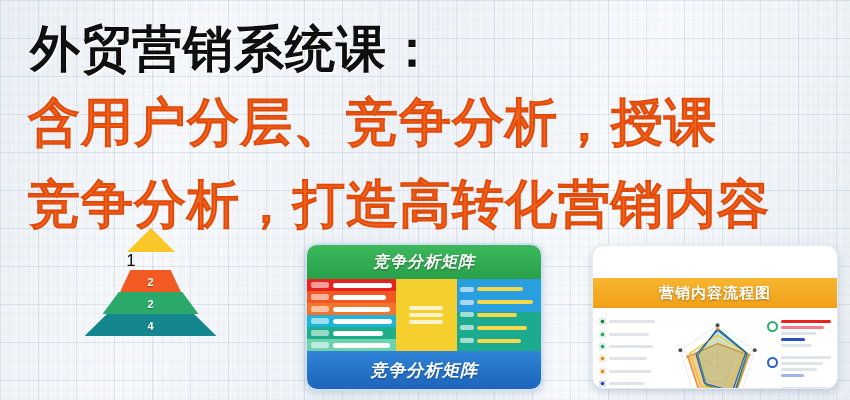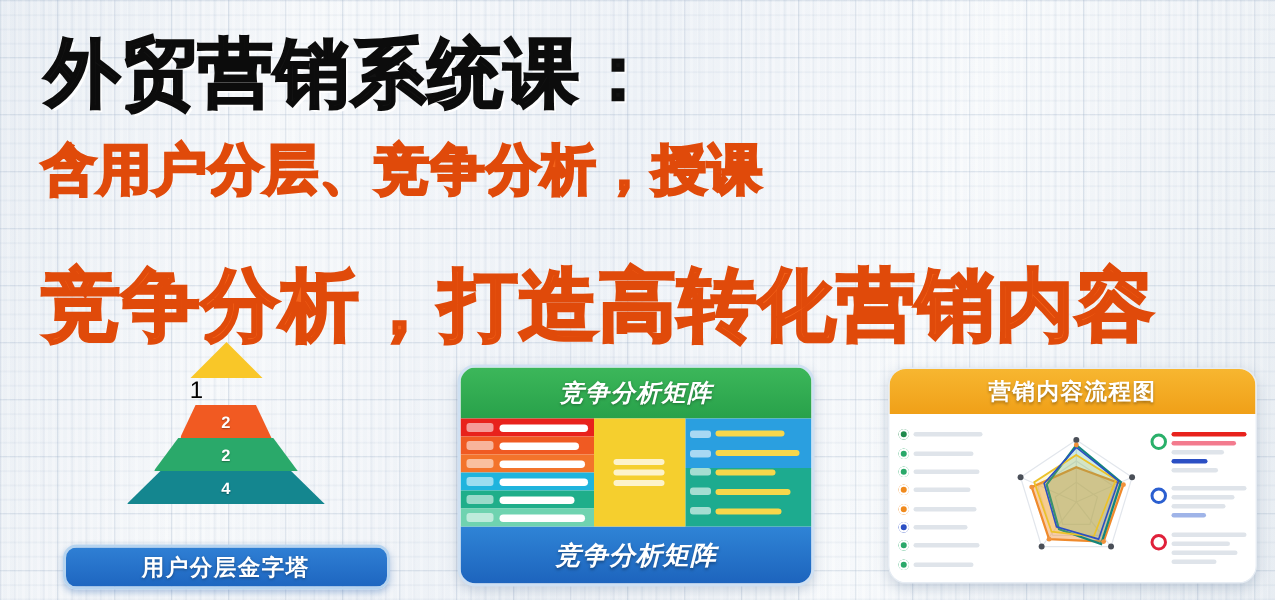--- a/index.html
+++ b/index.html
@@ -26,35 +26,35 @@
   #poster::after{
     content:""; position:absolute; inset:0; pointer-events:none;
     background:
       repeating-linear-gradient(90deg, rgba(255,255,255,.28) 0 2px, rgba(210,220,232,.12) 2px 5px);
     opacity:.5;
   }
 
   
   .headlines{ position:absolute; left:0; top:0; width:850px; z-index:4; }
   .hl{
-    font-weight:700;
+    font-weight:400;
     letter-spacing:1px;
     white-space:nowrap;
     line-height:1;
     font-family:"DejaVu Sans","Liberation Sans",sans-serif;
   }
   .hl1{
     position:absolute; left:30px; top:24px;
     font-size:50px; color:#121212;
     text-shadow:2px 2px 0 rgba(255,255,255,.85), -1px -1px 0 rgba(255,255,255,.6);
     -webkit-text-stroke:1.5px #0c0c0c;
   }
   .hl2{
     position:absolute; left:28px; top:96px;
-    font-size:36px; color:#f4631b;
+    font-size:52px; color:#f4631b;
     -webkit-text-stroke:2px #e04a0a;
     text-shadow:1px 1px 0 rgba(255,255,255,.55);
   }
   .hl3{
     position:absolute; left:28px; top:178px;
     font-size:52px; color:#f4631b;
     -webkit-text-stroke:2px #e04a0a;
     text-shadow:1px 1px 0 rgba(255,255,255,.55);
   }
 
@@ -130,20 +130,21 @@
     position:absolute; left:592px; top:2px; width:246px; height:144px;
     border-radius:12px; overflow:hidden; background:#fff;
     box-shadow:0 3px 9px rgba(60,90,130,.25);
     border:1px solid #e6ecf3;
   }
   .rd-head{
     height:30px; background:linear-gradient(180deg,#f7b630 0%,#f0a018 100%);
     display:flex; align-items:center; justify-content:center;
     color:#fff; font-weight:800; font-size:15px; letter-spacing:1px;
     text-shadow:0 1px 2px rgba(0,0,0,.32);
+    margin-top:32px;
   }
   .rd-body{ position:relative; height:114px; display:flex; background:#fff; padding:5px 4px; }
   .rd-left{ width:30%; display:flex; flex-direction:column; justify-content:space-evenly; padding-left:2px; }
   .rd-right{ width:28%; display:flex; flex-direction:column; justify-content:space-evenly; padding-right:2px; }
   .rd-center{ width:42%; position:relative; }
   .rd-item{ display:flex; align-items:center; gap:3px; }
   .dot{ width:7px;height:7px;border-radius:50%; flex:none; box-shadow:0 0 0 1.5px #fff inset; }
   .ln{ height:3px; border-radius:2px; background:#dfe4ea; }
   .rd-grp{ display:flex; align-items:flex-start; gap:3px; }
   .rd-ring{ width:11px;height:11px;border-radius:50%;border:2.5px solid #2ab06a; flex:none; margin-top:1px; }
@@ -176,21 +177,20 @@
             <span class="pyr-num">2</span>
           </div>
           <div class="pyr-row p3 trap" style="position:absolute;bottom:22px;left:50%;transform:translateX(-50%);">
             <span class="pyr-num">2</span>
           </div>
           <div class="pyr-row p4 trap" style="position:absolute;bottom:0px;left:50%;transform:translateX(-50%);">
             <span class="pyr-num">4</span>
           </div>
         </div>
       </div>
-      <div class="pyr-btn">用户分层金字塔</div>
     </div>
 
     <div class="card-matrix">
       <div class="mx-head">竞争分析矩阵</div>
       <div class="mx-body">
         <div class="mx-col-a">
           <div class="mxa-r" style="background:#e8221c">
               <span class="mx-tag"></span>
               <span class="mx-bar" style="width:74%"></span>
             </div>

